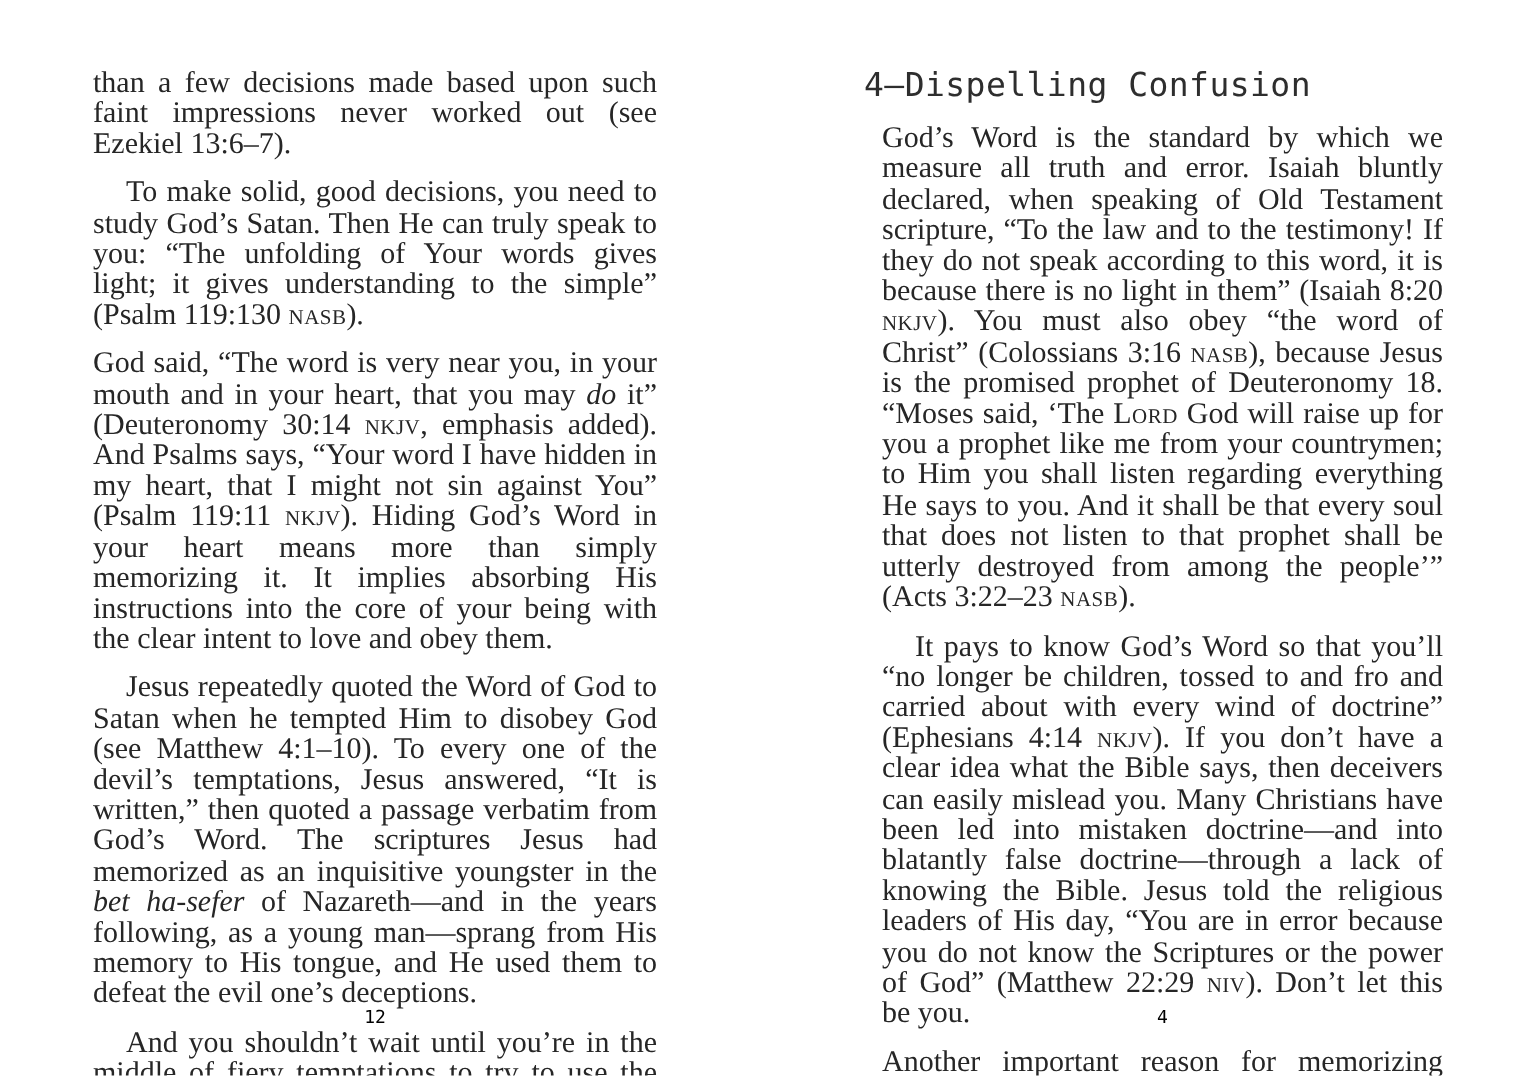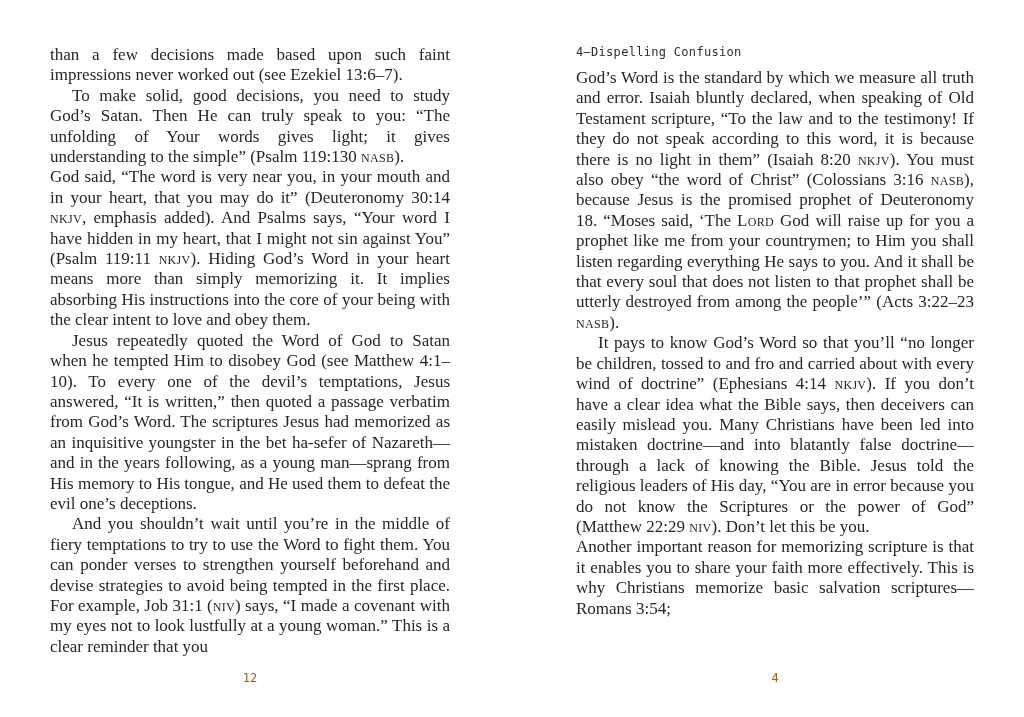--- a/index.html
+++ b/index.html
@@ -27,49 +27,49 @@
   }
   .page-left  { left: 50px;  width: 400px; }
   .page-right { left: 576px; width: 398px; }
   .page-body {
     margin-top: 45px;
     text-align: justify;
     hyphens: auto;
     -webkit-hyphens: auto;
   }
   p.para {
-    margin: 0;
-    font-size: 17px;
+    margin: 12px;
+    font-size: 20px;
     line-height: 20.4px;
     text-align: justify;
   }
   p.indent { text-indent: 22px; }
   h2.section-heading {
     font-family: "DejaVu Sans Mono", monospace;
     font-weight: 400;
-    font-size: 12px;
+    font-size: 22px;
     letter-spacing: 0.3px;
     color: #2e2e2e;
     margin: 21px 0 9px 0;
     text-align: left;
   }
   .sc {
     font-variant: small-caps;
     letter-spacing: 0.3px;
   }
-  .ital { }
+  .ital { font-style: italic; }
   .folio {
     position: absolute;
     bottom: 32px;
     left: 0;
     width: 100%;
     text-align: center;
     font-family: "DejaVu Sans Mono", monospace;
     font-size: 12px;
-    color: #a16207;
+    color: #000000;
   }
 </style>
 </head>
 <body>
 
 <div class="spread">
   <div class="page page-left">
     <div class="page-body">
         <p class="para"><span>than a few decisions made based upon such faint impressions never worked out (see Ezekiel 13:6–7).</span></p>
         <p class="para indent"><span>To make solid, good decisions, you need to study God’s Satan. Then He can truly speak to you: “The unfolding of Your words gives light; it gives understanding to the simple” (Psalm 119:130 </span><span class="sc">nasb</span><span>).</span></p>

